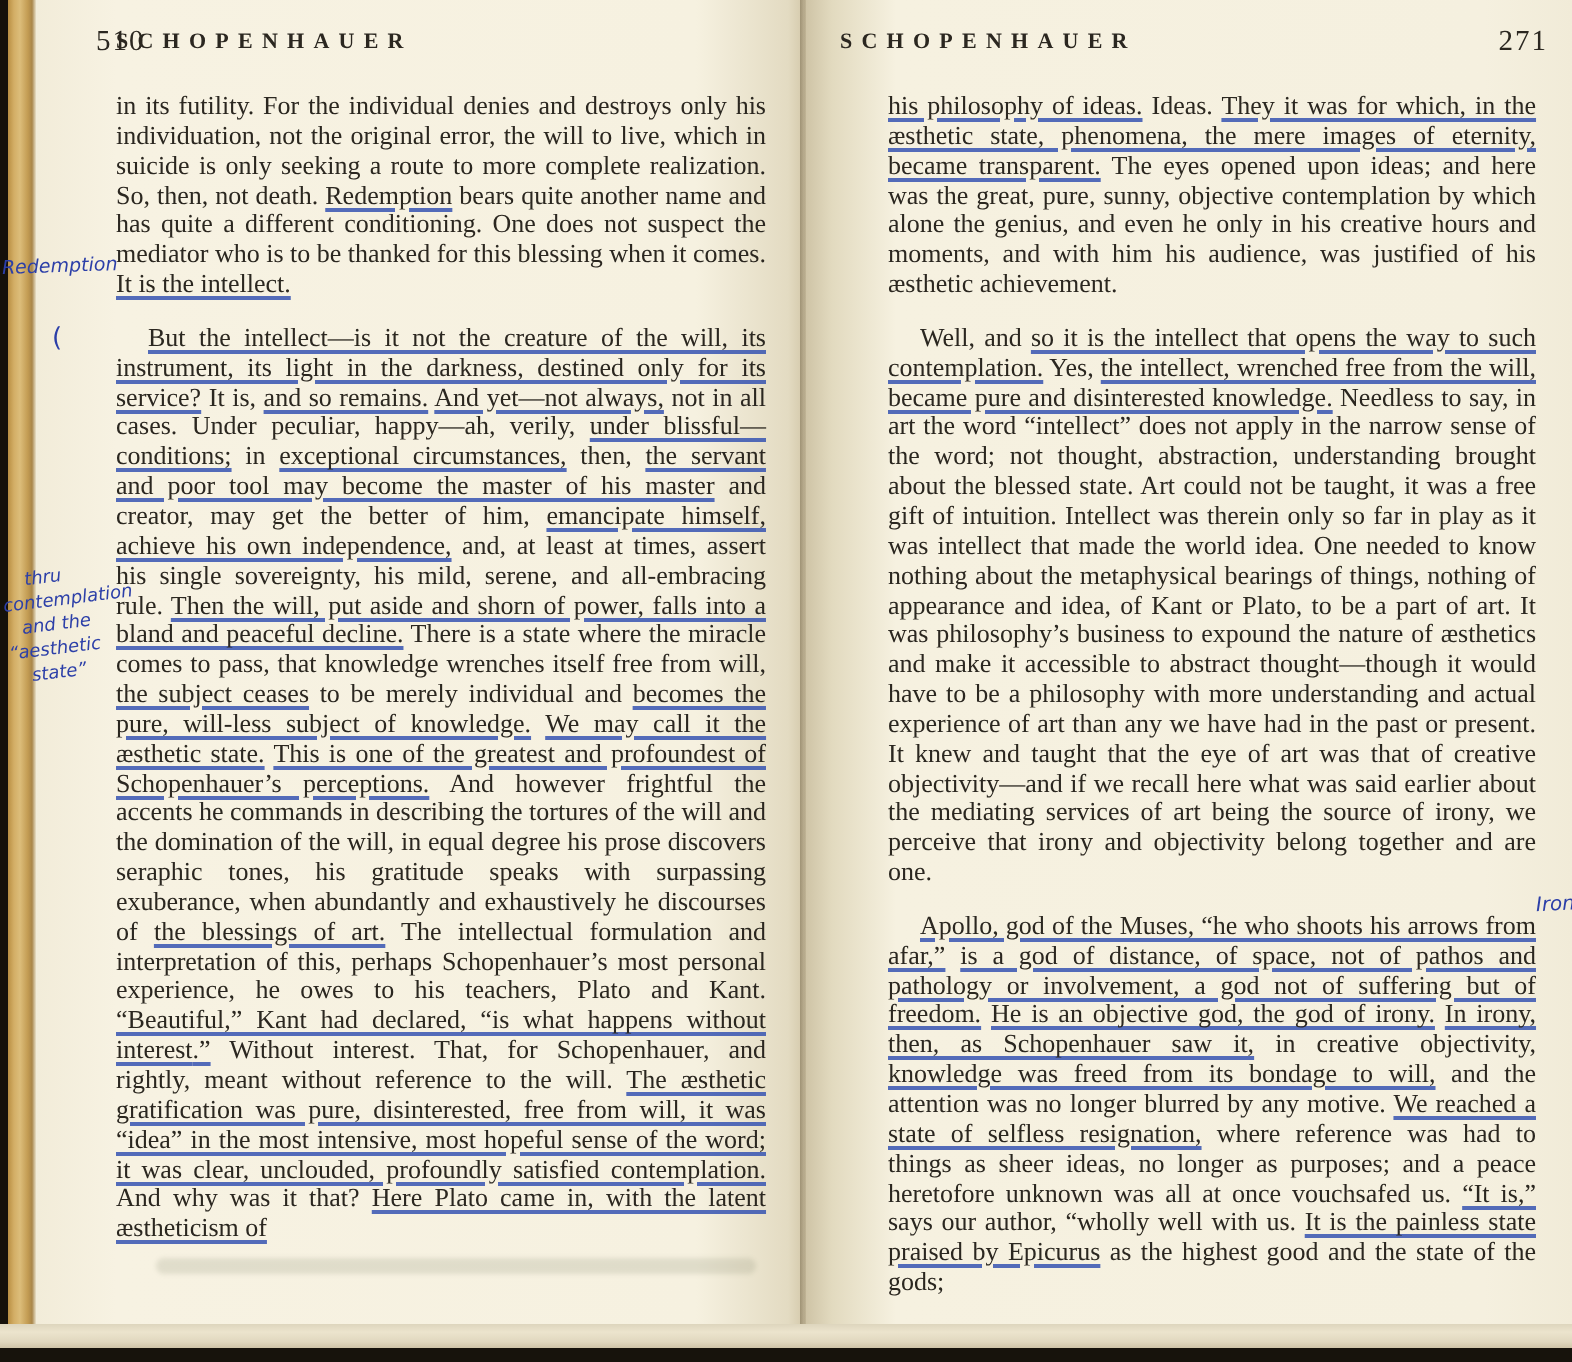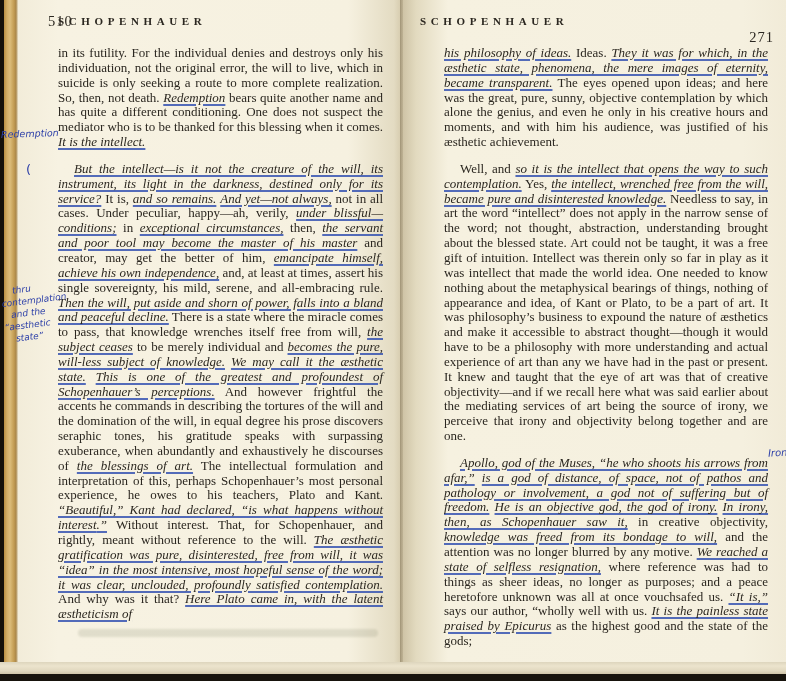--- a/index.html
+++ b/index.html
@@ -30,33 +30,32 @@
   .gutter-crease{position:absolute;top:0;height:663px;left:400px;width:3px;
     background:linear-gradient(90deg,rgba(90,75,45,.45),rgba(120,104,70,.15));}
   .pg-header{position:absolute;top:13px;left:0;right:0;height:18px;}
   .pagenum{position:absolute;top:0;font-size:14.5px;letter-spacing:1px;color:#2b2720;}
   .running-head{
     position:absolute;top:2px;left:0;right:0;text-align:left;
     font-size:11px;font-weight:700;letter-spacing:.42em;color:#2b2720;
   }
   .page-left .pagenum{left:30px;}
   .page-left .running-head{left:40px;right:10px;}
-  .page-right .pagenum{right:12px;margin-top:16px;}
+  .page-right .pagenum{right:12px;}
   .page-right .running-head{left:18px;right:40px;}
   .text-col{position:absolute;top:34px;font-size:13px;line-height:14.85px;text-align:justify;}
   .page-left .text-col{left:28px;width:349px;}
   .page-right .text-col{left:30px;width:348px;}
   .para{margin:12px;padding:0;}
   .para.indent{text-indent:16px;}
   .u{
     text-decoration:underline;
     text-decoration-color:rgba(54,84,178,.85);
     text-decoration-thickness:1.6px;
     text-underline-offset:2px;
-    font-style:italic;
   }
   .i{}
   
   .handnote{
     position:absolute;font-family:"DejaVu Sans",sans-serif;font-style:italic;
     color:#2c3fa8;font-size:9px;line-height:12px;white-space:nowrap;
   }
   .note-redemption{left:1px;top:128px;transform:rotate(-2deg);font-size:9.5px;}
   .note-contemplation{left:3px;top:282px;transform:rotate(-7deg);}
   .note-contemplation div{margin:0;}

